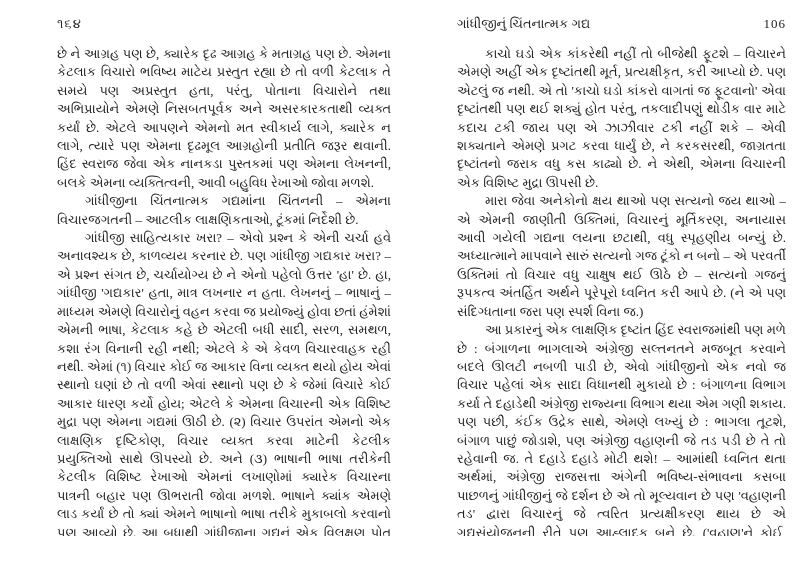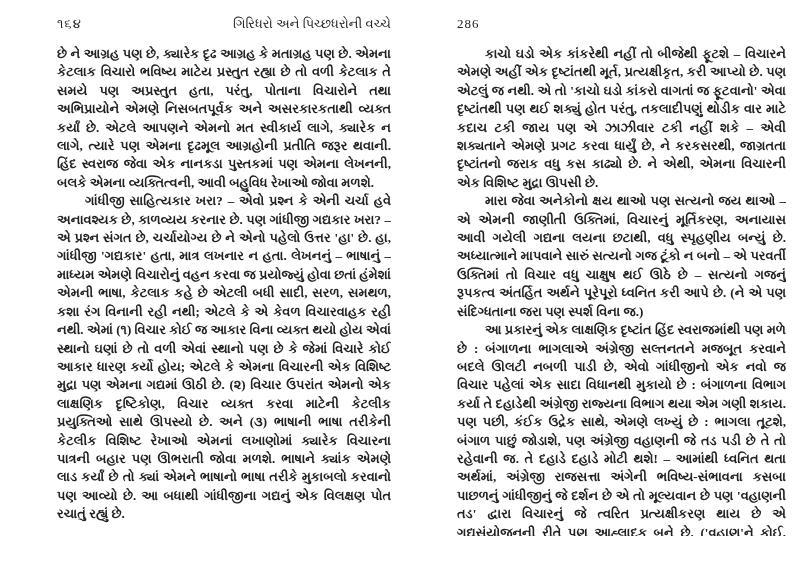--- a/index.html
+++ b/index.html
@@ -39,43 +39,43 @@
   .running-title { }
   .page-body {
     font-size: 13px;
     line-height: 18.4px;
     text-align: justify;
     text-justify: inter-word;
   }
   .page-body p {
     margin: 0;
     padding: 0;
-    font-weight: bold;
   }
   .page-body p.indent { text-indent: 28px; }
 </style>
 </head>
 <body>
 
 <div class="spread">
 
   <div class="page page-left">
     <div class="page-header">
       <span class="folio">૧૬૪</span>
-      <span class="running-title">ગિરિધરો અને પિચ્છધરોની વચ્ચે</span>
     </div>
     <div class="page-body">
         <p class="">છે ને આગ્રહ પણ છે, ક્યારેક દૃઢ આગ્રહ કે મતાગ્રહ પણ છે. એમના કેટલાક વિચારો ભવિષ્ય માટેય પ્રસ્તુત રહ્યા છે તો વળી કેટલાક તે સમયે પણ અપ્રસ્તુત હતા, પરંતુ, પોતાના વિચારોને તથા અભિપ્રાયોને એમણે નિસબતપૂર્વક અને અસરકારકતાથી વ્યક્ત કર્યાં છે. એટલે આપણને એમનો મત સ્વીકાર્ય લાગે, ક્યારેક ન લાગે, ત્યારે પણ એમના દૃઢમૂલ આગ્રહોની પ્રતીતિ જરૂર થવાની. હિંદ સ્વરાજ જેવા એક નાનકડા પુસ્તકમાં પણ એમના લેખનની, બલકે એમના વ્યક્તિત્વની, આવી બહુવિધ રેખાઓ જોવા મળશે.</p>
+        <p class="indent">ગાંધીજીના ચિંતનાત્મક ગદ્યમાંના ચિંતનની – એમના વિચારજગતની – આટલીક લાક્ષણિકતાઓ, ટૂંકમાં નિર્દેશી છે.</p>
         <p class="indent">ગાંધીજી સાહિત્યકાર ખરા? – એવો પ્રશ્ન કે એની ચર્ચા હવે અનાવશ્યક છે, કાળવ્યય કરનાર છે. પણ ગાંધીજી ગદ્યકાર ખરા? – એ પ્રશ્ન સંગત છે, ચર્ચાયોગ્ય છે ને એનો પહેલો ઉત્તર 'હા' છે. હા, ગાંધીજી 'ગદ્યકાર' હતા, માત્ર લખનાર ન હતા. લેખનનું – ભાષાનું – માધ્યમ એમણે વિચારોનું વહન કરવા જ પ્રયોજ્યું હોવા છતાં હંમેશાં એમની ભાષા, કેટલાક કહે છે એટલી બધી સાદી, સરળ, સમથળ, કશા રંગ વિનાની રહી નથી; એટલે કે એ કેવળ વિચારવાહક રહી નથી. એમાં (૧) વિચાર કોઈ જ આકાર વિના વ્યક્ત થયો હોય એવાં સ્થાનો ઘણાં છે તો વળી એવાં સ્થાનો પણ છે કે જેમાં વિચારે કોઈ આકાર ધારણ કર્યો હોય; એટલે કે એમના વિચારની એક વિશિષ્ટ મુદ્રા પણ એમના ગદ્યમાં ઊઠી છે. (૨) વિચાર ઉપરાંત એમનો એક લાક્ષણિક દૃષ્ટિકોણ, વિચાર વ્યક્ત કરવા માટેની કેટલીક પ્રયુક્તિઓ સાથે ઊપસ્યો છે. અને (૩) ભાષાની ભાષા તરીકેની કેટલીક વિશિષ્ટ રેખાઓ એમનાં લખાણોમાં ક્યારેક વિચારના પાત્રની બહાર પણ ઊભરાતી જોવા મળશે. ભાષાને ક્યાંક એમણે લાડ કર્યાં છે તો ક્યાં એમને ભાષાનો ભાષા તરીકે મુકાબલો કરવાનો પણ આવ્યો છે. આ બધાથી ગાંધીજીના ગદ્યનું એક વિલક્ષણ પોત રચાતું રહ્યું છે.</p>
       </div>
   </div>
 
   <div class="page page-right">
     <div class="page-header">
-      <span class="folio">286</span>
+      <span class="running-title">ગાંધીજીનું ચિંતનાત્મક ગદ્ય</span>
+      <span class="folio">106</span>
     </div>
     <div class="page-body">
         <p class="indent">કાચો ઘડો એક કાંકરેથી નહીં તો બીજેથી ફૂટશે – વિચારને એમણે અહીં એક દૃષ્ટાંતથી મૂર્ત, પ્રત્યક્ષીકૃત, કરી આપ્યો છે. પણ એટલું જ નથી. એ તો 'કાચો ઘડો કાંકરો વાગતાં જ ફૂટવાનો' એવા દૃષ્ટાંતથી પણ થઈ શક્યું હોત પરંતુ, તકલાદીપણું થોડીક વાર માટે કદાચ ટકી જાય પણ એ ઝાઝીવાર ટકી નહીં શકે – એવી શક્યતાને એમણે પ્રગટ કરવા ધાર્યું છે, ને કરકસરથી, જાગ્રતતા દૃષ્ટાંતનો જરાક વધુ કસ કાઢ્યો છે. ને એથી, એમના વિચારની એક વિશિષ્ટ મુદ્રા ઊપસી છે.</p>
         <p class="indent">મારા જેવા અનેકોનો ક્ષય થાઓ પણ સત્યનો જય થાઓ – એ એમની જાણીતી ઉક્તિમાં, વિચારનું મૂર્તિકરણ, અનાયાસ આવી ગયેલી ગદ્યના લયના છટાથી, વધુ સ્પૃહણીય બન્યું છે. અધ્યાત્માને માપવાને સારું સત્યનો ગજ ટૂંકો ન બનો – એ પરવર્તી ઉક્તિમાં તો વિચાર વધુ ચાક્ષુષ થઈ ઊઠે છે – સત્યનો ગજનું રૂપકત્વ અંતર્હિત અર્થને પૂરેપૂરો ધ્વનિત કરી આપે છે. (ને એ પણ સંદિગ્ધતાના જરા પણ સ્પર્શ વિના જ.)</p>
         <p class="indent">આ પ્રકારનું એક લાક્ષણિક દૃષ્ટાંત હિંદ સ્વરાજમાંથી પણ મળે છે : બંગાળના ભાગલાએ અંગ્રેજી સલ્તનતને મજબૂત કરવાને બદલે ઊલટી નબળી પાડી છે, એવો ગાંધીજીનો એક નવો જ વિચાર પહેલાં એક સાદા વિધાનથી મુકાયો છે : બંગાળના વિભાગ કર્યા તે દહાડેથી અંગ્રેજી રાજ્યના વિભાગ થયા એમ ગણી શકાય. પણ પછી, કંઈક ઉદ્રેક સાથે, એમણે લખ્યું છે : ભાગલા તૂટશે, બંગાળ પાછું જોડાશે, પણ અંગ્રેજી વહાણની જે તડ પડી છે તે તો રહેવાની જ. તે દહાડે દહાડે મોટી થશે! – આમાંથી ધ્વનિત થતા અર્થમાં, અંગ્રેજી રાજસત્તા અંગેની ભવિષ્ય-સંભાવના કસબા પાછળનું ગાંધીજીનું જે દર્શન છે એ તો મૂલ્યવાન છે પણ 'વહાણની તડ' દ્વારા વિચારનું જે ત્વરિત પ્રત્યક્ષીકરણ થાય છે એ ગદ્યસંયોજનની રીતે પણ આહ્લાદક બને છે. ('વહાણ'ને કોઈ, અંગ્રેજોની દરિયાપાર પ્રસરતી સંસ્કૃતિનું પ્રતીક પણ કહી શકે.)</p>
       </div>
   </div>
 
 </div>
 

